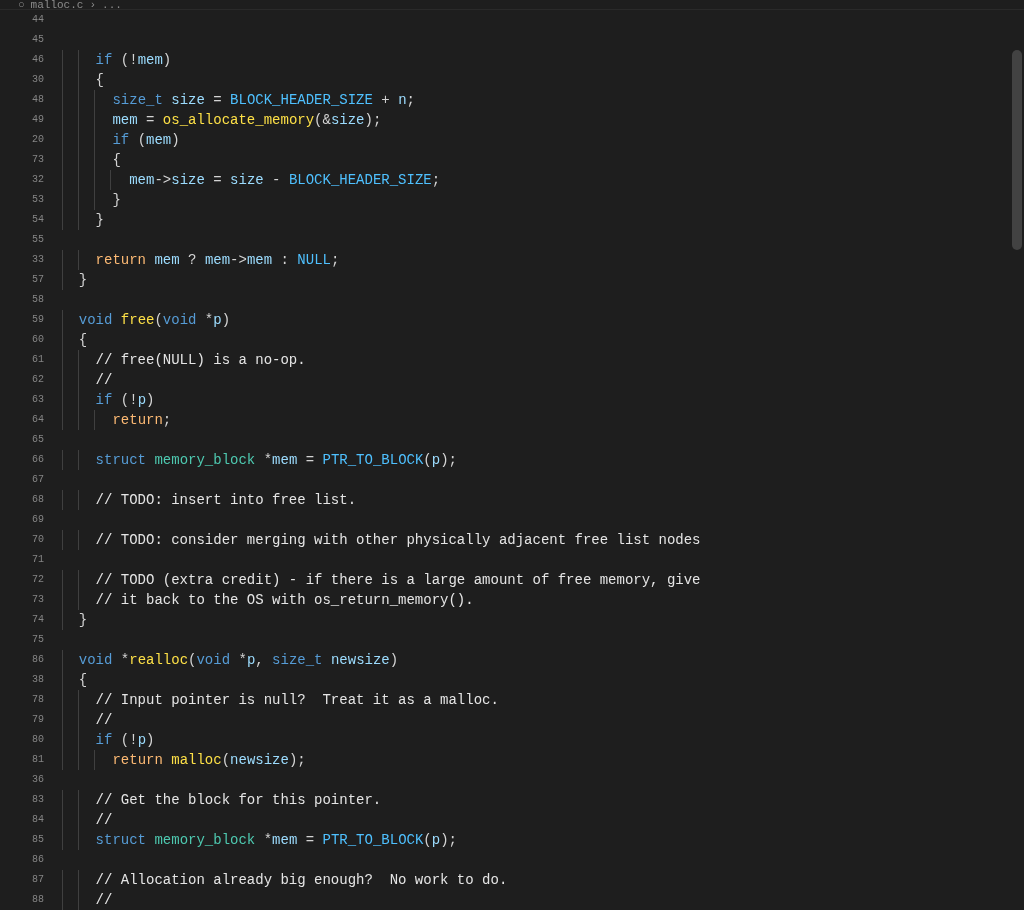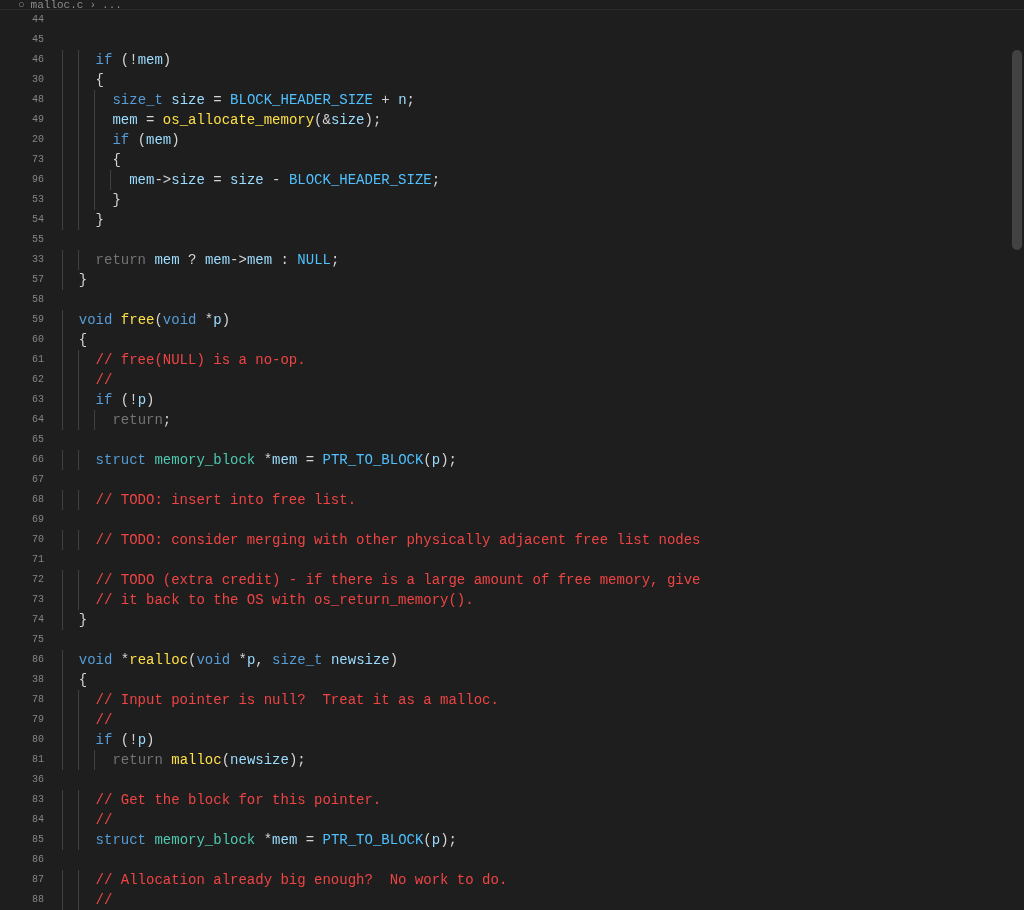--- a/index.html
+++ b/index.html
@@ -61,24 +61,24 @@
     bottom: 0;
     width: 1px;
     background: #404040;
   }
   
   .tok-kw { color: #569cd6; }      
   .tok-type { color: #4ec9b0; }    
   .tok-var { color: #9cdcfe; }     
   .tok-func { color: #fde047; }    
   .tok-macro { color: #4fc1ff; }   
-  .tok-comment { color: #ef4444; }
+  .tok-comment { color: #e5e5e5; }
   .tok-op { color: #d4d4d4; }
   .tok-punc { color: #d4d4d4; }
-  .tok-ret { color: #737373; }
+  .tok-ret { color: #fdba74; }
   .scrollbar-track {
     position: absolute;
     right: 0;
     top: 0;
     bottom: 0;
     width: 14px;
   }
   .scrollbar-thumb {
     position: absolute;
     right: 2px;
@@ -102,21 +102,21 @@
 <div class="editor">
   <div class="gutter" id="gutter">
       <div class="ln">44</div>
       <div class="ln">45</div>
       <div class="ln">46</div>
       <div class="ln">30</div>
       <div class="ln">48</div>
       <div class="ln">49</div>
       <div class="ln">20</div>
       <div class="ln">73</div>
-      <div class="ln">96</div>
+      <div class="ln">32</div>
       <div class="ln">53</div>
       <div class="ln">54</div>
       <div class="ln">55</div>
       <div class="ln">33</div>
       <div class="ln">57</div>
       <div class="ln">58</div>
       <div class="ln">59</div>
       <div class="ln">60</div>
       <div class="ln">61</div>
       <div class="ln">62</div>

